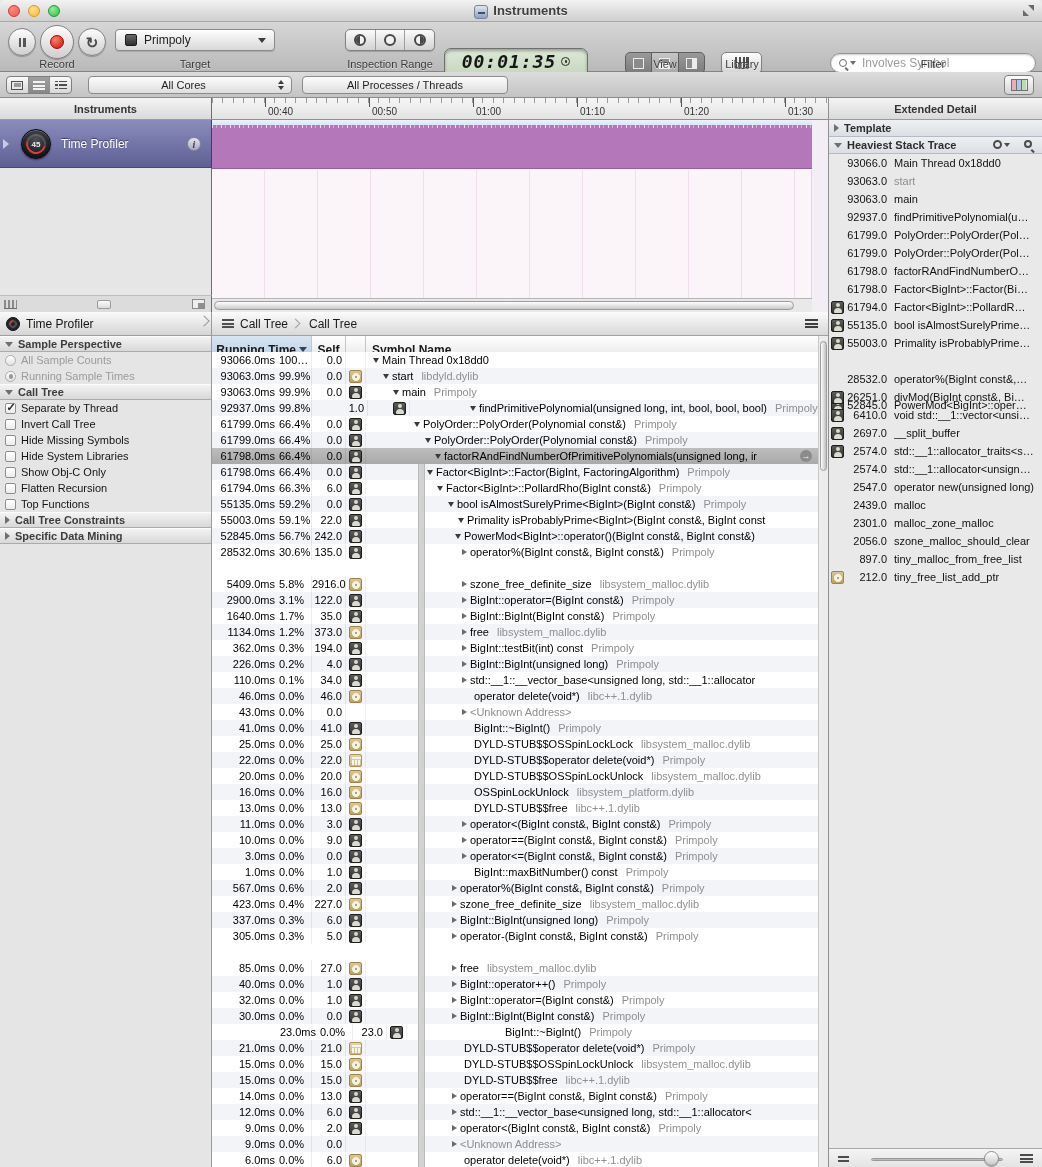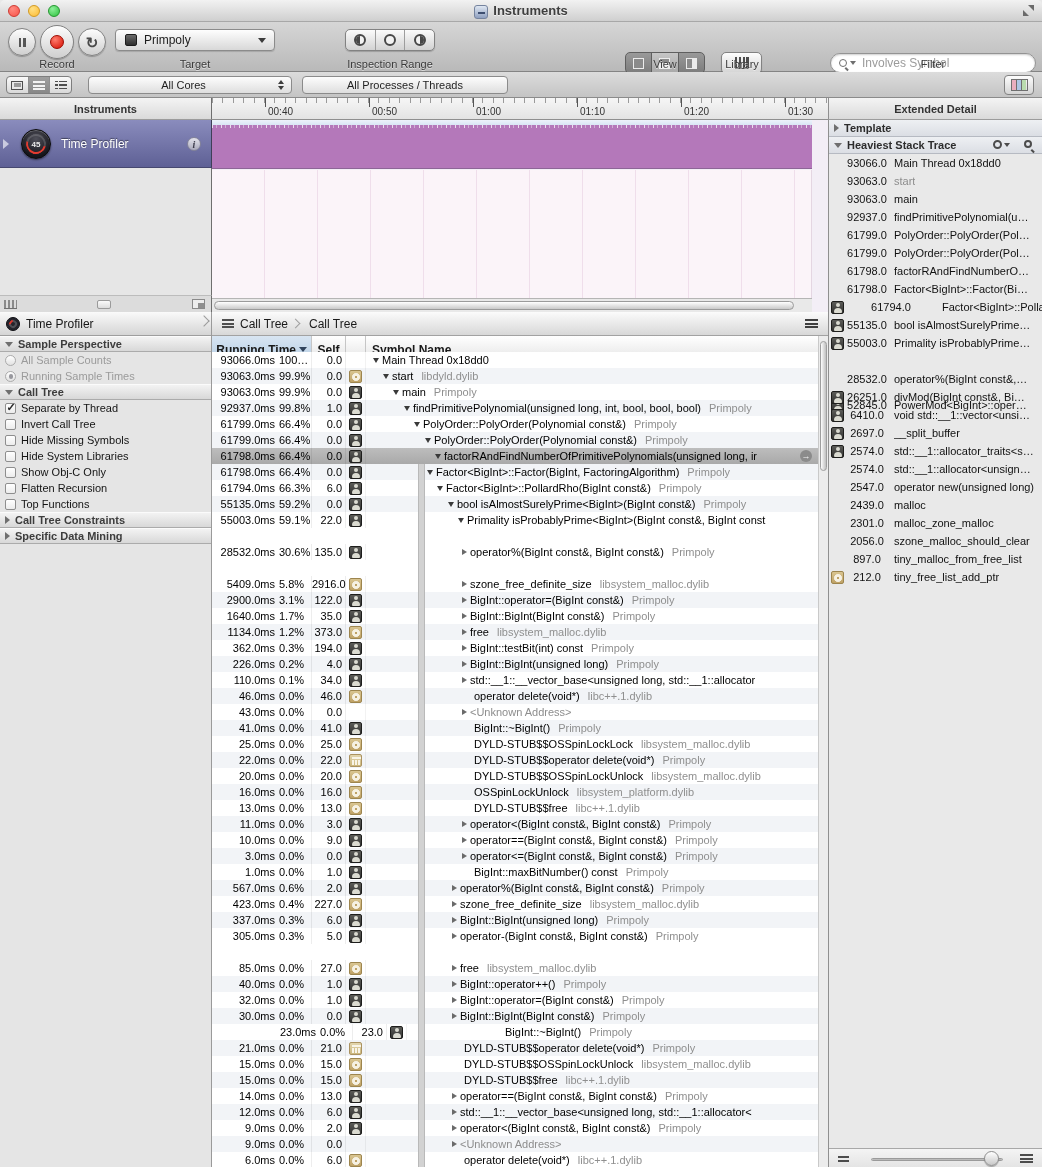--- a/index.html
+++ b/index.html
@@ -274,21 +274,21 @@
     display:flex;align-items:center;gap:5px;padding-left:5px;font-size:11px;font-weight:bold;color:#2d2d2d;position:relative;}
   .gearmenu{position:absolute;right:32px;top:3px;display:flex;align-items:center;gap:2px;}
   .geardot{width:9px;height:9px;border-radius:50%;border:2.5px solid #4c4c4c;}
   .gm-dn{width:0;height:0;border-left:3px solid transparent;border-right:3px solid transparent;border-top:4px solid #4c4c4c;}
   .d-mag{position:absolute;right:10px;top:3px;width:8px;height:8px;border:2px solid #4c4c4c;border-radius:50%;}
   .d-mag::after{content:"";position:absolute;left:6px;top:7px;width:4px;height:2px;background:#4c4c4c;
     transform:rotate(45deg);transform-origin:0 0;}
   .drows{position:absolute;left:0;top:34px;width:214px;height:440px;}
   .drow{position:absolute;left:0;width:214px;height:18px;display:flex;align-items:center;font-size:11px;color:#111;}
   .d-icon{width:18px;display:flex;justify-content:flex-start;padding-left:2px;flex:none;}
-  .d-val{width:40px;text-align:center;flex:none;}
+  .d-val{width:40px;text-align:right;flex:none;}
   .d-name{margin-left:7px;white-space:nowrap;overflow:hidden;}
   .d-name.dim{color:#8d8d8d;}
   .d-slider{position:absolute;left:0;bottom:0;width:214px;height:19px;background:linear-gradient(#f4f4f4,#e4e4e4);
     border-top:1px solid #a8a8a8;}
   .eq2{position:absolute;left:9px;top:7px;width:11px;height:6px;
     background:repeating-linear-gradient(#4c4c4c 0 2px,transparent 2px 4px);}
   .sl-track{position:absolute;left:42px;right:40px;top:9px;height:3px;border-radius:2px;
     background:linear-gradient(#a8a8a8,#cfcfcf);border:1px solid #9a9a9a;}
   .sl-knob{position:absolute;right:44px;top:2px;width:15px;height:15px;border-radius:50%;
     background:linear-gradient(#fff,#c8c8c8);border:1px solid #8f8f8f;box-shadow:0 1px 1px rgba(0,0,0,.3);}
@@ -333,20 +333,31 @@
         </div>
       <div class="seg-cell" style="width:30px;">
           <span class="clk"></span>
         </div>
       <div class="seg-cell" style="width:29px;">
           <span class="clk r"></span>
         </div>
     </div>
     <div class="tb-label" style="left:330px;width:120px;">Inspection Range</div>
 
+    <div class="lcd">
+      <div class="lcd-time">
+          <span>00:01:35</span>
+          <span class="clockdot"></span>
+        </div>
+      <div class="lcd-run">
+        <span style="font-size:10px;">◀</span>
+        <span>Run 2 of 2</span>
+        <span style="font-size:10px;">▶</span>
+      </div>
+    </div>
 
     <div class="view-seg">
       <div class="view-cell">
           <span class="vc-ic"></span>
         </div>
       <div class="view-cell on">
           <span class="vc-ic b"></span>
         </div>
       <div class="view-cell">
           <span class="vc-ic s"></span>
@@ -566,21 +577,21 @@
         <div class="c-icon">
           <span class="icon person"></span>
         </div>
         <div class="c-sym">
           <span class="ind" style="width: 20px;"></span>
           <span class="tri d"></span>
           <span class="symname">main</span>
           <span class="libname">Primpoly</span>
         </div>
       </div>
-      <div class="trow alt" style="top: 48px;">
+      <div class="trow alt" style="top: 48px; gap: 22px;">
         <div class="c-time">
           <span class="ms">92937.0ms</span>
           <span class="pct">99.8%</span>
         </div>
         <div class="c-self">1.0</div>
         <div class="c-icon">
           <span class="icon person"></span>
         </div>
         <div class="c-sym">
           <span class="ind" style="width: 31px;"></span>
@@ -691,20 +702,35 @@
           <span class="pct">59.1%</span>
         </div>
         <div class="c-self">22.0</div>
         <div class="c-icon">
           <span class="icon person"></span>
         </div>
         <div class="c-sym">
           <span class="ind" style="width: 85px;"></span>
           <span class="tri d"></span>
           <span class="symname">Primality isProbablyPrime&lt;BigInt&gt;(BigInt const&amp;, BigInt const</span>
+        </div>
+      </div>
+      <div class="trow alt" style="top: 176px;">
+        <div class="c-time">
+          <span class="ms">52845.0ms</span>
+          <span class="pct">56.7%</span>
+        </div>
+        <div class="c-self">242.0</div>
+        <div class="c-icon">
+          <span class="icon person"></span>
+        </div>
+        <div class="c-sym">
+          <span class="ind" style="width: 82px;"></span>
+          <span class="tri d"></span>
+          <span class="symname">PowerMod&lt;BigInt&gt;::operator()(BigInt const&amp;, BigInt const&amp;)</span>
         </div>
       </div>
       <div class="trow" style="top: 192px;">
         <div class="c-time">
           <span class="ms">28532.0ms</span>
           <span class="pct">30.6%</span>
         </div>
         <div class="c-self">135.0</div>
         <div class="c-icon">
           <span class="icon person"></span>
@@ -1371,21 +1397,21 @@
         <div class="drow" style="top: 108px;">
           <span class="d-icon"></span>
           <span class="d-val">61798.0</span>
           <span class="d-name">factorRAndFindNumberO…</span>
         </div>
         <div class="drow" style="top: 126px;">
           <span class="d-icon"></span>
           <span class="d-val">61798.0</span>
           <span class="d-name">Factor&lt;BigInt&gt;::Factor(Bi…</span>
         </div>
-        <div class="drow" style="top: 144px; gap: 24px;">
+        <div class="drow" style="top: 144px;">
           <span class="d-icon">
             <span class="icon person"></span>
           </span>
           <span class="d-val">61794.0</span>
           <span class="d-name">Factor&lt;BigInt&gt;::PollardR…</span>
         </div>
         <div class="drow" style="top: 162px;">
           <span class="d-icon">
             <span class="icon person"></span>
           </span>

